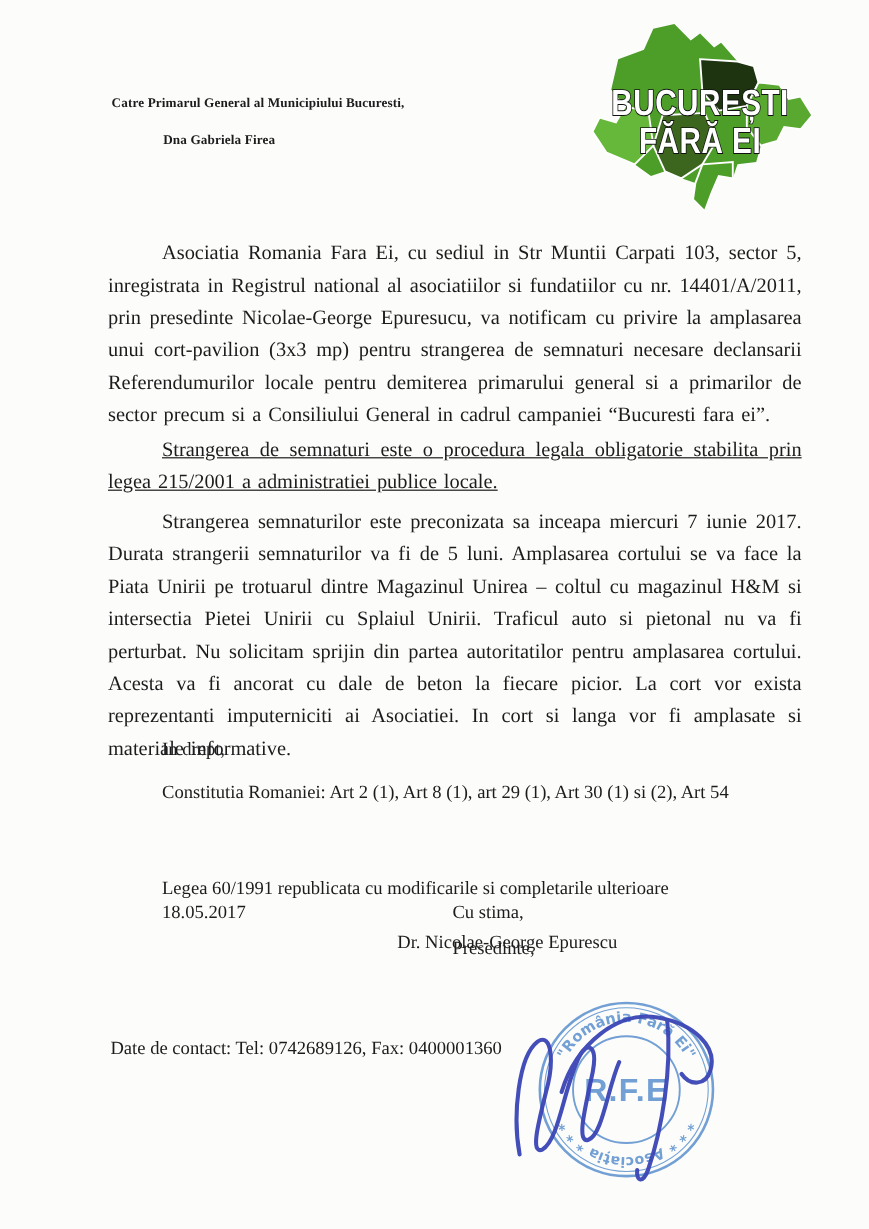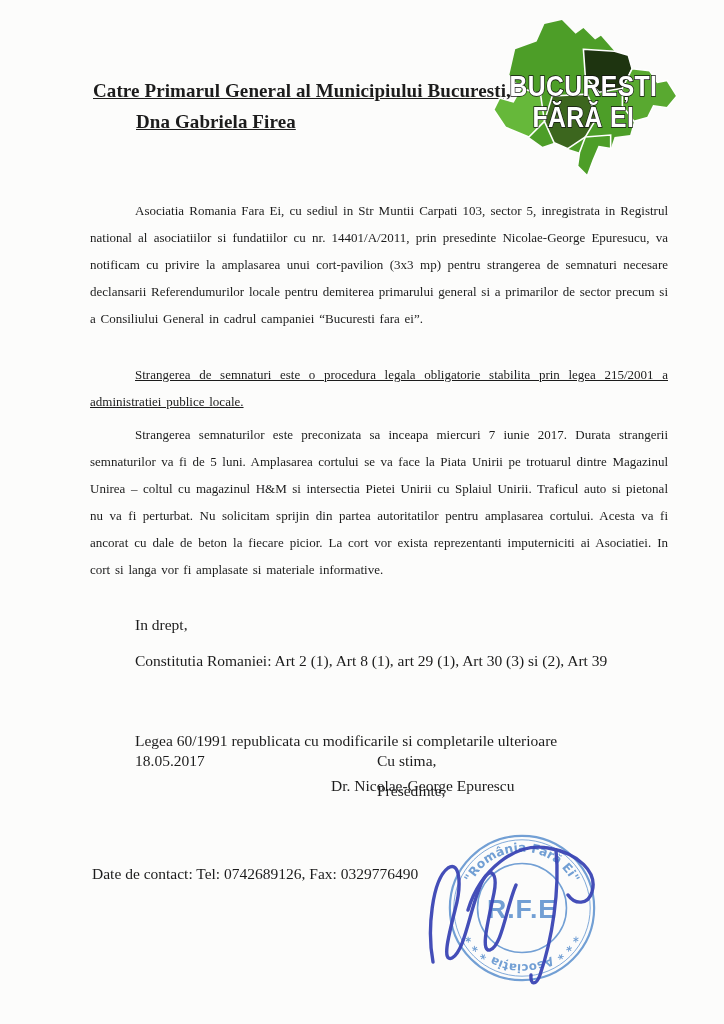--- a/index.html
+++ b/index.html
@@ -3,23 +3,23 @@
 <meta charset="utf-8">
 <style>
   html,body{margin:0;padding:0;}
   body{
     width:724px;height:1024px;position:relative;overflow:hidden;
     background:#fcfcfb;
     font-family:"Liberation Serif", serif;
     color:#1c1c1c;
   }
   .abs{position:absolute;}
-  .recipient{font-weight:bold;font-size:19px;letter-spacing:.1px;text-decoration:underline;}
+  .recipient{font-weight:bold;font-size:11px;letter-spacing:.1px;}
   .para{
-    width:578px;font-size:13px;line-height:27px;
+    width:578px;font-size:17px;line-height:27px;
     text-align:justify;text-indent:45px;word-spacing:1.5px;
   }
   .line{font-size:15.5px;line-height:27px;white-space:nowrap;}
   .scan-soft{filter:blur(.2px);}
   svg text{user-select:none;}
 </style>
 </head>
 <body>
 
 <div class="abs recipient scan-soft" style="left:93px;top:80px;">Catre Primarul General al Municipiului Bucuresti,</div>
@@ -45,29 +45,29 @@
     <text x="0" y="86" font-size="31">BUCUREȘTI</text>
     <text x="0" y="118" font-size="31">FĂRĂ EI</text>
   </g>
 </svg>
 
 <div class="abs para scan-soft" style="left:90px;top:197px;">Asociatia Romania Fara Ei, cu sediul in Str Muntii Carpati 103, sector 5, inregistrata in Registrul national al asociatiilor si fundatiilor cu nr. 14401/A/2011, prin presedinte Nicolae-George Epuresucu, va notificam cu privire la amplasarea unui cort-pavilion (3x3 mp) pentru strangerea de semnaturi necesare declansarii Referendumurilor locale pentru demiterea primarului general si a primarilor de sector precum si a Consiliului General in cadrul campaniei “Bucuresti fara ei”.</div>
 <div class="abs para scan-soft" style="left:90px;top:361px;text-decoration:underline;">Strangerea de semnaturi este o procedura legala obligatorie stabilita prin legea 215/2001 a administratiei publice locale.</div>
 <div class="abs para scan-soft" style="left:90px;top:421px;">Strangerea semnaturilor este preconizata sa inceapa miercuri 7 iunie 2017. Durata strangerii semnaturilor va fi de 5 luni. Amplasarea cortului se va face la Piata Unirii pe trotuarul dintre Magazinul Unirea – coltul cu magazinul H&amp;M si intersectia Pietei Unirii cu Splaiul Unirii. Traficul auto si pietonal nu va fi perturbat. Nu solicitam sprijin din partea autoritatilor pentru amplasarea cortului. Acesta va fi ancorat cu dale de beton la fiecare picior. La cort vor exista reprezentanti imputerniciti ai Asociatiei. In cort si langa vor fi amplasate si materiale informative.</div>
 
 <div class="abs line scan-soft" style="left:135px;top:611px;">In drept,</div>
-<div class="abs line scan-soft" style="left:135px;top:647px;">Constitutia Romaniei: Art 2 (1),  Art 8 (1), art 29 (1), Art 30 (3) si (2), Art 39</div>
+<div class="abs line scan-soft" style="left:135px;top:647px;">Constitutia Romaniei: Art 2 (1),  Art 8 (1), art 29 (1), Art 30 (1) si (2), Art 54</div>
 <div class="abs line scan-soft" style="left:135px;top:683px;margin-top:44px;">Legea 60/1991 republicata cu modificarile si completarile ulterioare</div>
 
 <div class="abs line scan-soft" style="left:135px;top:747px;">18.05.2017</div>
 <div class="abs line scan-soft" style="left:377px;top:747px;">Cu stima,</div>
 <div class="abs line scan-soft" style="left:377px;top:777px;">Presedinte,</div>
 <div class="abs line scan-soft" style="left:331px;top:772px;">Dr. Nicolae-George Epurescu</div>
 
-<div class="abs line scan-soft" style="left:92px;top:860px;">Date de contact: Tel: 0742689126, Fax: 0329776490</div>
+<div class="abs line scan-soft" style="left:92px;top:860px;">Date de contact: Tel: 0742689126, Fax: 0400001360</div>
 
 <svg class="abs" style="left:438px;top:824px;opacity:.88;" width="168" height="168" viewBox="0 0 170 170">
   <defs>
     <path id="arcTop" d="M 28 85 A 57 57 0 0 1 142 85"></path>
     <path id="arcBot" d="M 142 85 A 57 57 0 0 1 28 85"></path>
   </defs>
   <circle cx="85" cy="85" r="73" fill="none" stroke="#5f93cf" stroke-width="2.2"></circle>
   <circle cx="85" cy="85" r="69" fill="none" stroke="#5f93cf" stroke-width="0.9"></circle>
   <circle cx="85" cy="85" r="45" fill="none" stroke="#5f93cf" stroke-width="1.6"></circle>
   <text font-family="DejaVu Sans, sans-serif" font-size="12.5" font-weight="bold" fill="#5f93cf">

